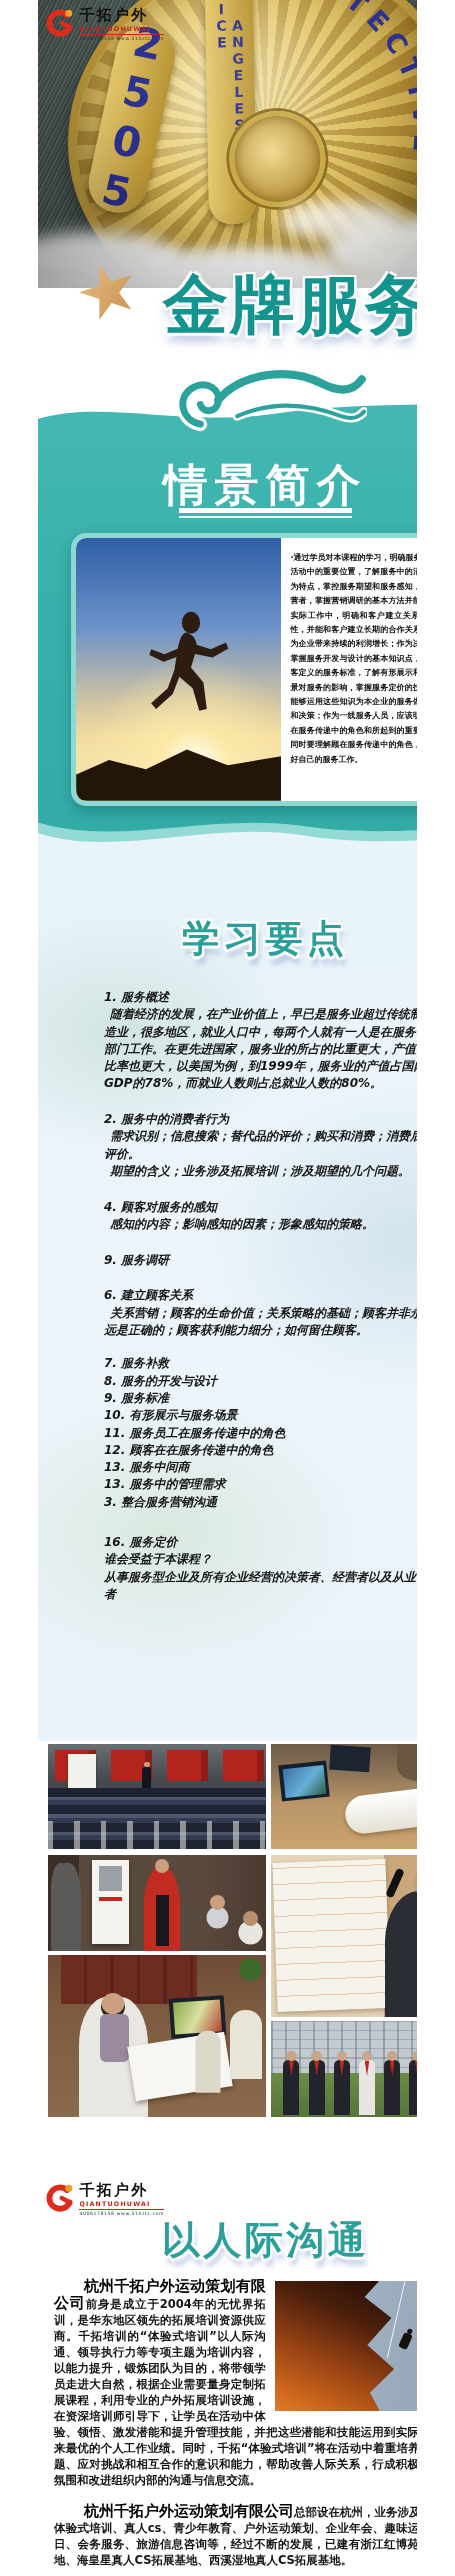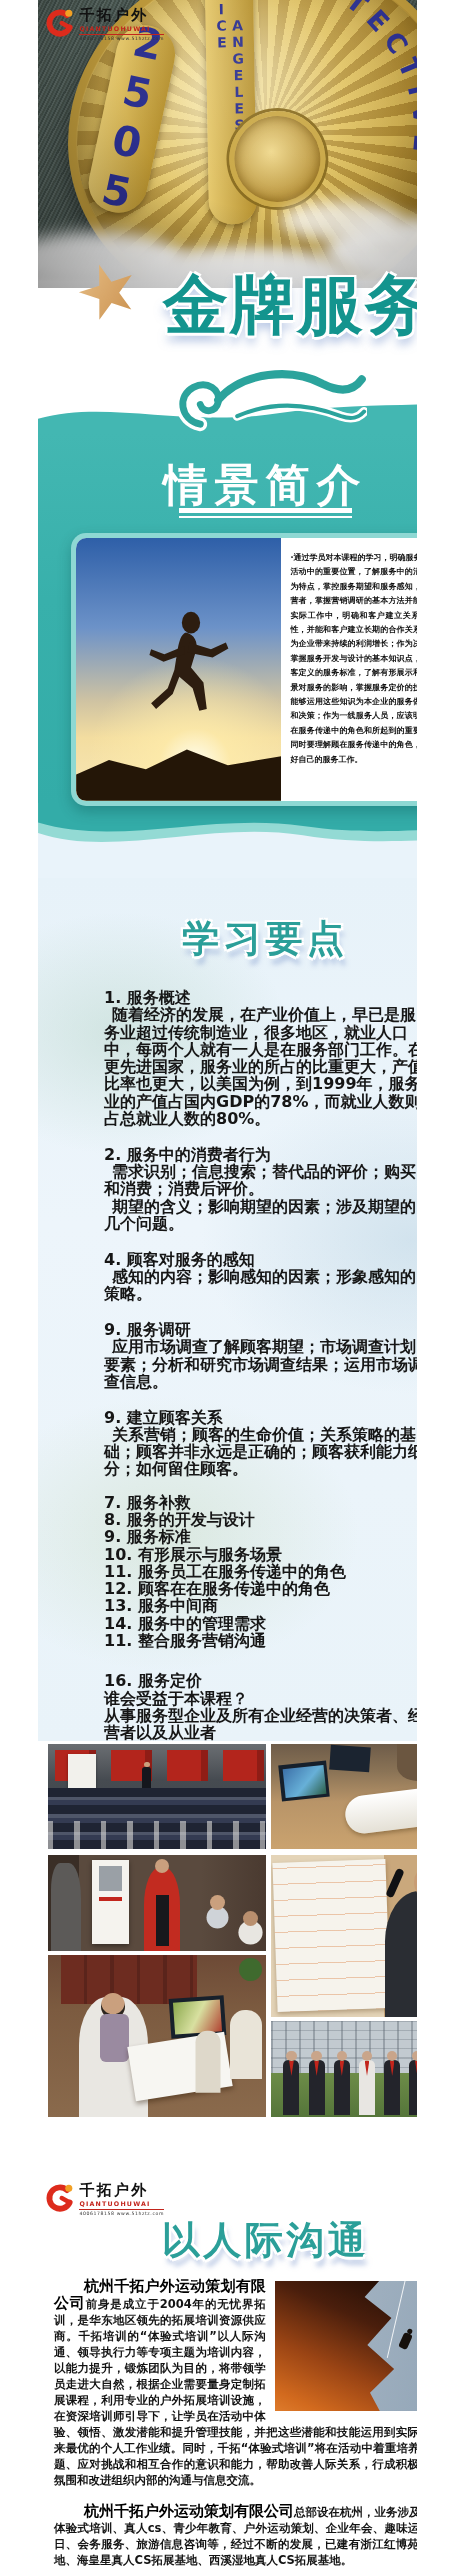--- a/index.html
+++ b/index.html
@@ -92,21 +92,21 @@
   .points{position:absolute;left:0;top:878px;width:455px;height:863px;
     background:linear-gradient(180deg,#e7f2f9 0%,#edf5fb 40%,#e9f3f9 100%);}
   .points::before{content:"";position:absolute;inset:0;
     background:radial-gradient(242px 173px at 18% 18%, rgba(172,206,188,.40), transparent 70%),
                radial-gradient(300px 219px at 82% 42%, rgba(166,198,216,.38), transparent 70%),
                radial-gradient(277px 196px at 28% 76%, rgba(184,208,168,.32), transparent 70%);}
   .points-inner{position:relative;z-index:1;}
   .big-teal-heading{text-align:center;font-size:37px;font-weight:bold;color:#2b9f99;letter-spacing:4.6px;
     text-shadow:-2.3px -2.3px 0 #fff,2.3px -2.3px 0 #fff,-2.3px 2.3px 0 #fff,2.3px 2.3px 0 #fff,0 2.9px 0 #fff,2.9px 8px 5.8px rgba(130,155,205,.55);}
   .points-heading{padding-top:36px;}
-  .points-list{margin:25px 0 0 66px;width:323px;font-size:16px;line-height:17.3px;font-weight:600;color:#161616;}
+  .points-list{margin:25px 0 0 66px;width:323px;font-size:12px;line-height:17.3px;font-weight:600;color:#161616;font-style:italic;}
   .pt-body{text-indent:.5em;}
   .gap32{margin-top:18.4px;}
   .gap28{margin-top:16px;}
   .gap40{margin-top:23px;}
 
   
   .gallery{position:absolute;left:0;top:1742px;width:455px;height:376px;}
   .tile{position:absolute;overflow:hidden;background:#888;}
   .t1{left:10.4px;top:1.7px;width:218px;height:105px;background:linear-gradient(180deg,#6a6e72 0%,#565a5f 20%,#464b51 34%,#3d4248 100%);}
   .t1 .banners{position:absolute;top:6%;left:0;width:100%;height:30%;
@@ -288,36 +288,35 @@
   </div>
 
   <div class="points">
     <div class="points-inner">
       <div class="big-teal-heading points-heading">学习要点</div>
       <div class="points-list">
         <div class="pt-title">1. 服务概述</div>
         <div class="pt-body">随着经济的发展，在产业价值上，早已是服务业超过传统制造业，很多地区，就业人口中，每两个人就有一人是在服务部门工作。在更先进国家，服务业的所占的比重更大，产值比率也更大，以美国为例，到1999年，服务业的产值占国内GDP的78%，而就业人数则占总就业人数的80%。</div>
         <div class="pt-title gap32">2. 服务中的消费者行为</div>
         <div class="pt-body">需求识别；信息搜索；替代品的评价；购买和消费；消费后评价。</div>
-        <div class="pt-body">期望的含义；影响期望的因素；涉及期望的几个问题。</div>
+        <div class="pt-body">期望的含义；业务涉及拓展培训；涉及期望的几个问题。</div>
         <div class="pt-title gap32">4. 顾客对服务的感知</div>
         <div class="pt-body">感知的内容；影响感知的因素；形象感知的策略。</div>
         <div class="pt-title gap32">9. 服务调研</div>
-        <div class="pt-body">应用市场调查了解顾客期望；市场调查计划要素；分析和研究市场调查结果；运用市场调查信息。</div>
-        <div class="pt-title gap32">9. 建立顾客关系</div>
+        <div class="pt-title gap32">6. 建立顾客关系</div>
         <div class="pt-body">关系营销；顾客的生命价值；关系策略的基础；顾客并非永远是正确的；顾客获利能力细分；如何留住顾客。</div>
         <div class="pt-title gap28">7. 服务补救</div>
         <div class="pt-title">8. 服务的开发与设计</div>
         <div class="pt-title">9. 服务标准</div>
         <div class="pt-title">10. 有形展示与服务场景</div>
         <div class="pt-title">11. 服务员工在服务传递中的角色</div>
         <div class="pt-title">12. 顾客在在服务传递中的角色</div>
         <div class="pt-title">13. 服务中间商</div>
-        <div class="pt-title">14. 服务中的管理需求</div>
-        <div class="pt-title">11. 整合服务营销沟通</div>
+        <div class="pt-title">13. 服务中的管理需求</div>
+        <div class="pt-title">3. 整合服务营销沟通</div>
         <div class="pt-title gap40">16. 服务定价</div>
         <div class="pt-title">谁会受益于本课程？</div>
         <div>从事服务型企业及所有企业经营的决策者、经营者以及从业者</div>
       </div>
     </div>
   </div>
 
   <div class="gallery">
     <div class="tile t1">
       <div class="banners"></div>

